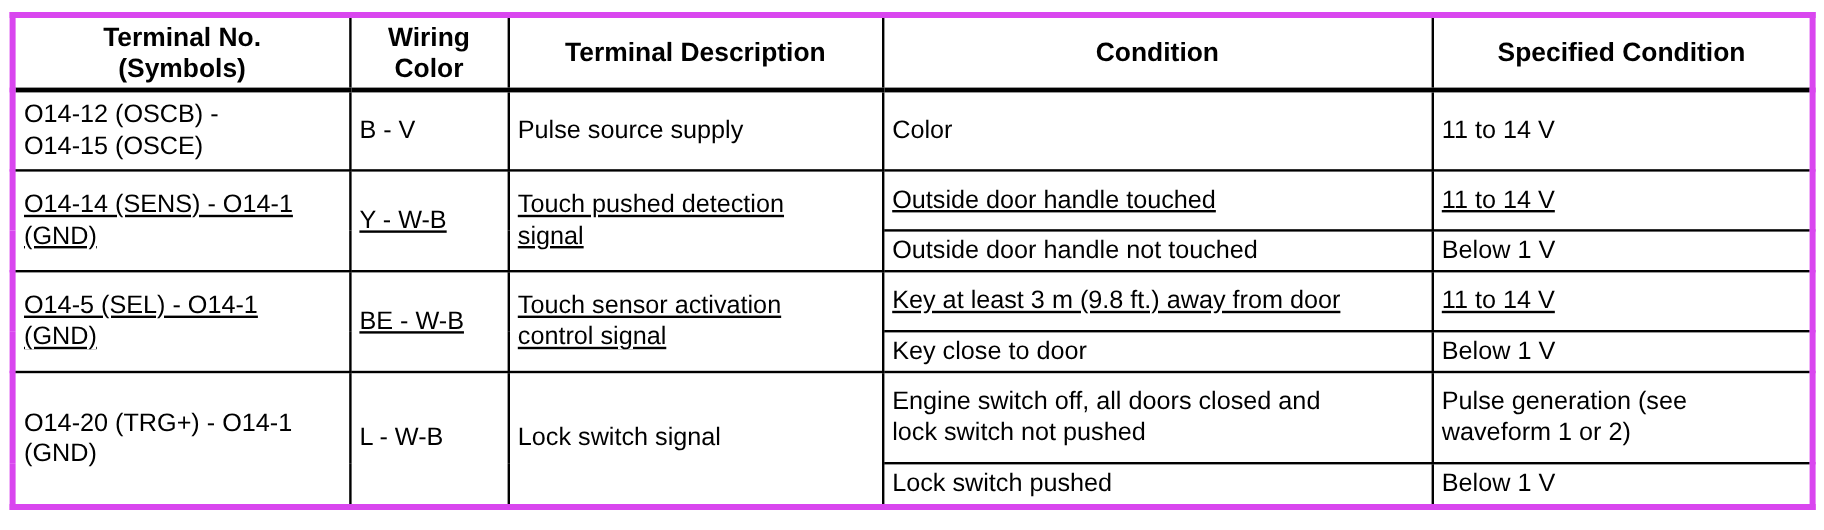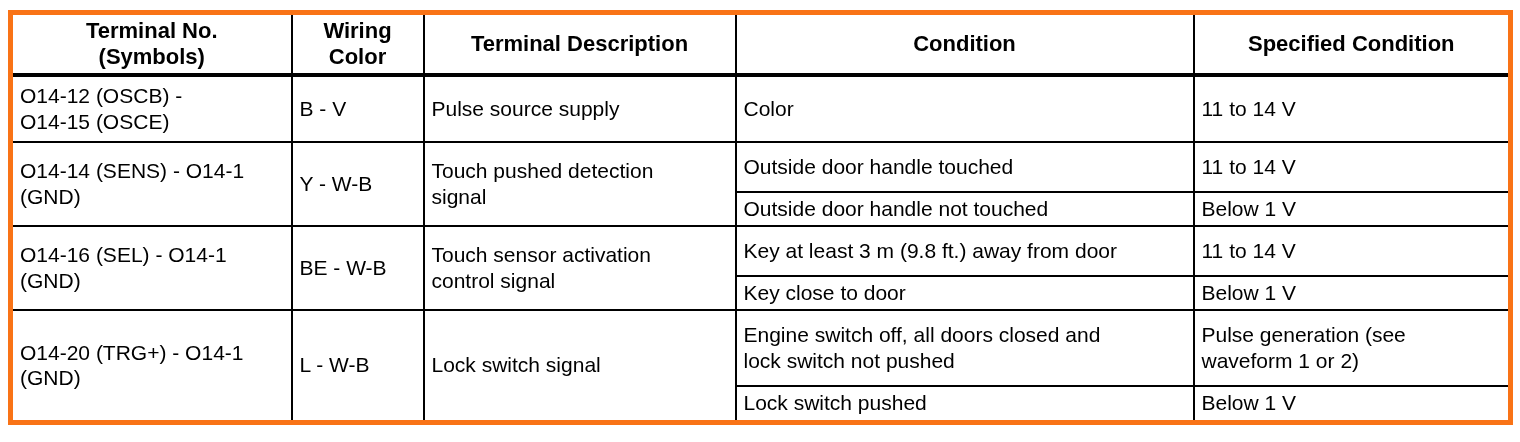--- a/index.html
+++ b/index.html
@@ -14,21 +14,21 @@
     font-family: "Liberation Sans", sans-serif;
     color: #000000;
   }
   table.spec-table {
     position: absolute;
     left: 8px;
     top: 10px;
     width: 1500px;
     border-collapse: collapse;
     table-layout: fixed;
-    border: 5px solid #f97316;
+    border: 5px solid #d946ef;
     background: #ffffff;
   }
   .spec-table th,
   .spec-table td {
     border: 2px solid #000000;
     vertical-align: middle;
     white-space: pre-line;
     overflow: hidden;
   }
   .spec-table thead th {
@@ -41,21 +41,21 @@
   }
   .spec-table td {
     font-size: 21px;
     font-weight: normal;
     text-align: left;
     line-height: 1.22;
     padding: 2px 7px;
   }
   tr.h-header  { height: 62px; }
   tr.h-r1      { height: 67px; margin-top: 40px; }
-  tr.h-sub-lg  { height: 50px; }
+  tr.h-sub-lg  { height: 50px; text-decoration: underline; }
   tr.h-sub-sm  { height: 34px; margin-top: 42px; }
   tr.h-r4a     { height: 76px; }
   tr.h-r4b     { height: 37px; }
 </style>
 </head>
 <body>
 
 <table class="spec-table">
   <colgroup>
     <col style="width:281px">
@@ -94,21 +94,21 @@
 signal</td>
       <td>Outside door handle touched</td>
       <td>11 to 14 V</td>
     </tr>
     <tr class="h-sub-sm">
       <td>Outside door handle not touched</td>
       <td>Below 1 V</td>
     </tr>
 
     <tr class="h-sub-lg">
-      <td rowspan="2">O14-16 (SEL) - O14-1
+      <td rowspan="2">O14-5 (SEL) - O14-1
 (GND)</td>
       <td rowspan="2">BE - W-B</td>
       <td rowspan="2">Touch sensor activation
 control signal</td>
       <td>Key at least 3 m (9.8 ft.) away from door</td>
       <td>11 to 14 V</td>
     </tr>
     <tr class="h-sub-sm">
       <td>Key close to door</td>
       <td>Below 1 V</td>

